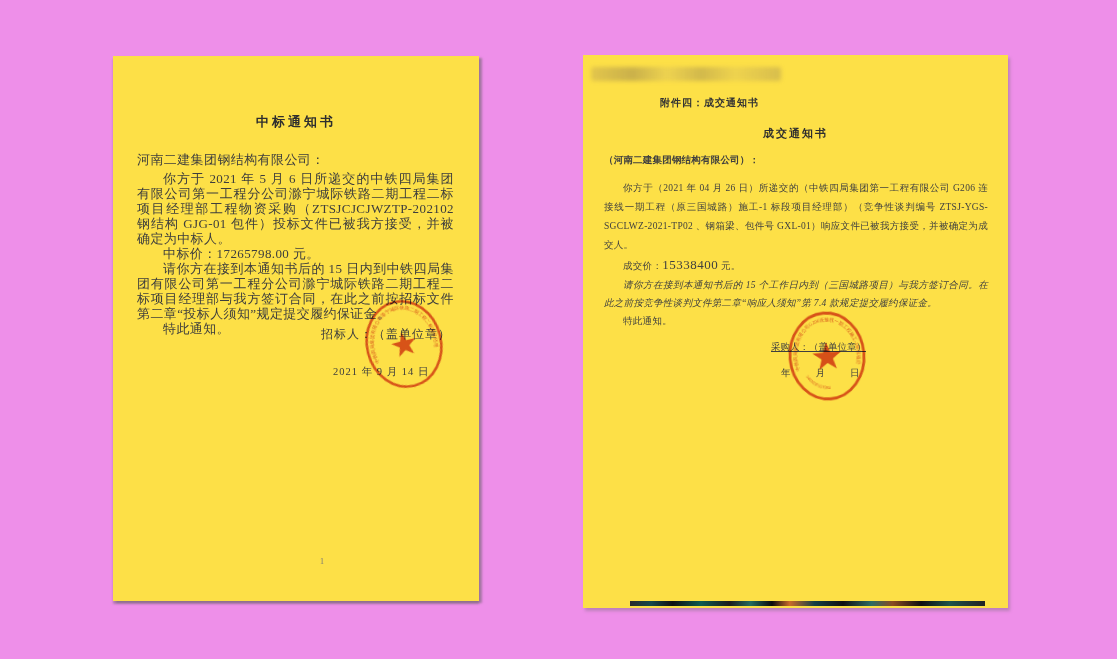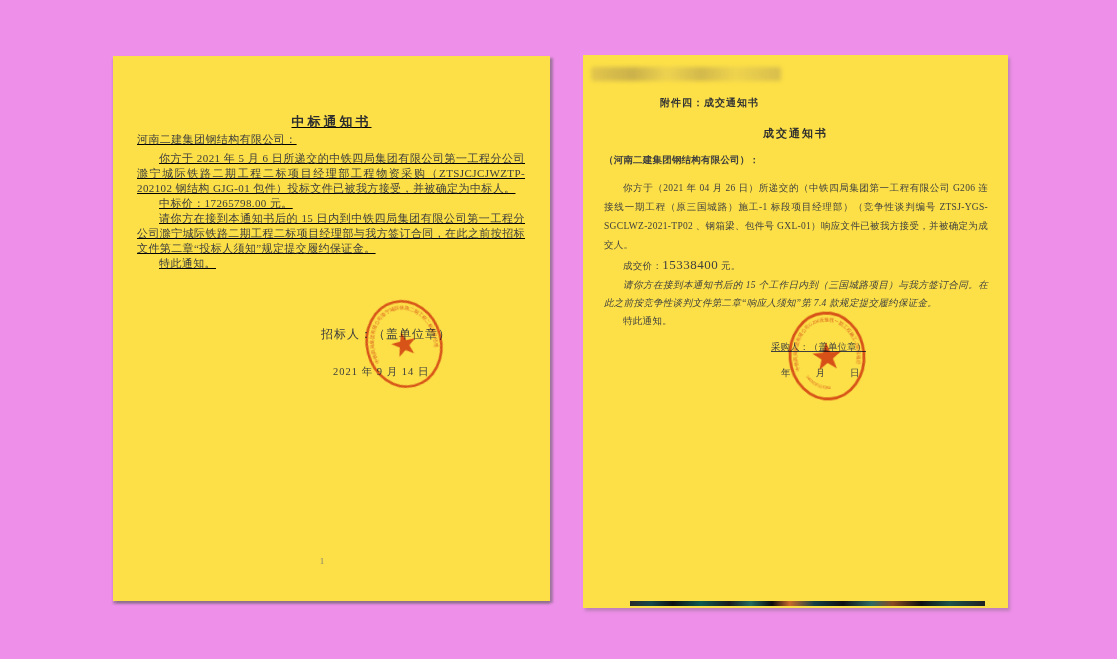--- a/index.html
+++ b/index.html
@@ -8,37 +8,36 @@
     position:relative;
     background:#ee8fe9;
     font-family:"Liberation Serif","DejaVu Serif",serif;
     overflow:hidden;
   }
   .page {
     position:absolute;
     background:#fde047;
   }
   .page-left {
-    left:113px; top:56px; width:437px; height:545px;
+    left:113px; top:56px; width:366px; height:545px;
     box-shadow:3px 2px 2px rgba(110,100,110,0.55), 0 3px 2px rgba(110,100,110,0.45);
-    text-decoration:underline;
   }
   .page-right {
     left:583px; top:55px; width:425px; height:553px;
     box-shadow:2px 3px 3px rgba(130,110,130,0.45);
   }
   .doc-title-left {
     margin-top:57px;
     text-align:center;
     font-size:13px; font-weight:bold; letter-spacing:3px;
     color:#2e2e2e;
   }
   .body-left {
-    margin:1px 25px 0 24px;
-    font-size:11px; line-height:15px; color:#3d3d3d;
+    margin:21px 25px 0 24px;
+    font-size:13px; line-height:15px; color:#3d3d3d;
     text-align:justify; text-justify:inter-character;
     letter-spacing:0.4px;
   }
   .body-left p.indent { text-indent:2em; }
   .body-left p.p1 { margin-top:4px; }
   .sig-left-label { position:absolute; left:208px; top:262px; font-size:12px; color:#3d3d3d; letter-spacing:1px;margin-top:8px; }
   .sig-left-date  { position:absolute; left:220px; top:309px; font-size:10.5px; color:#3d3d3d; letter-spacing:1px; }
   .page-num { position:absolute; left:199px; top:501px; width:20px; text-align:center; font-size:8px; color:#777; }
 
   .smudge {

